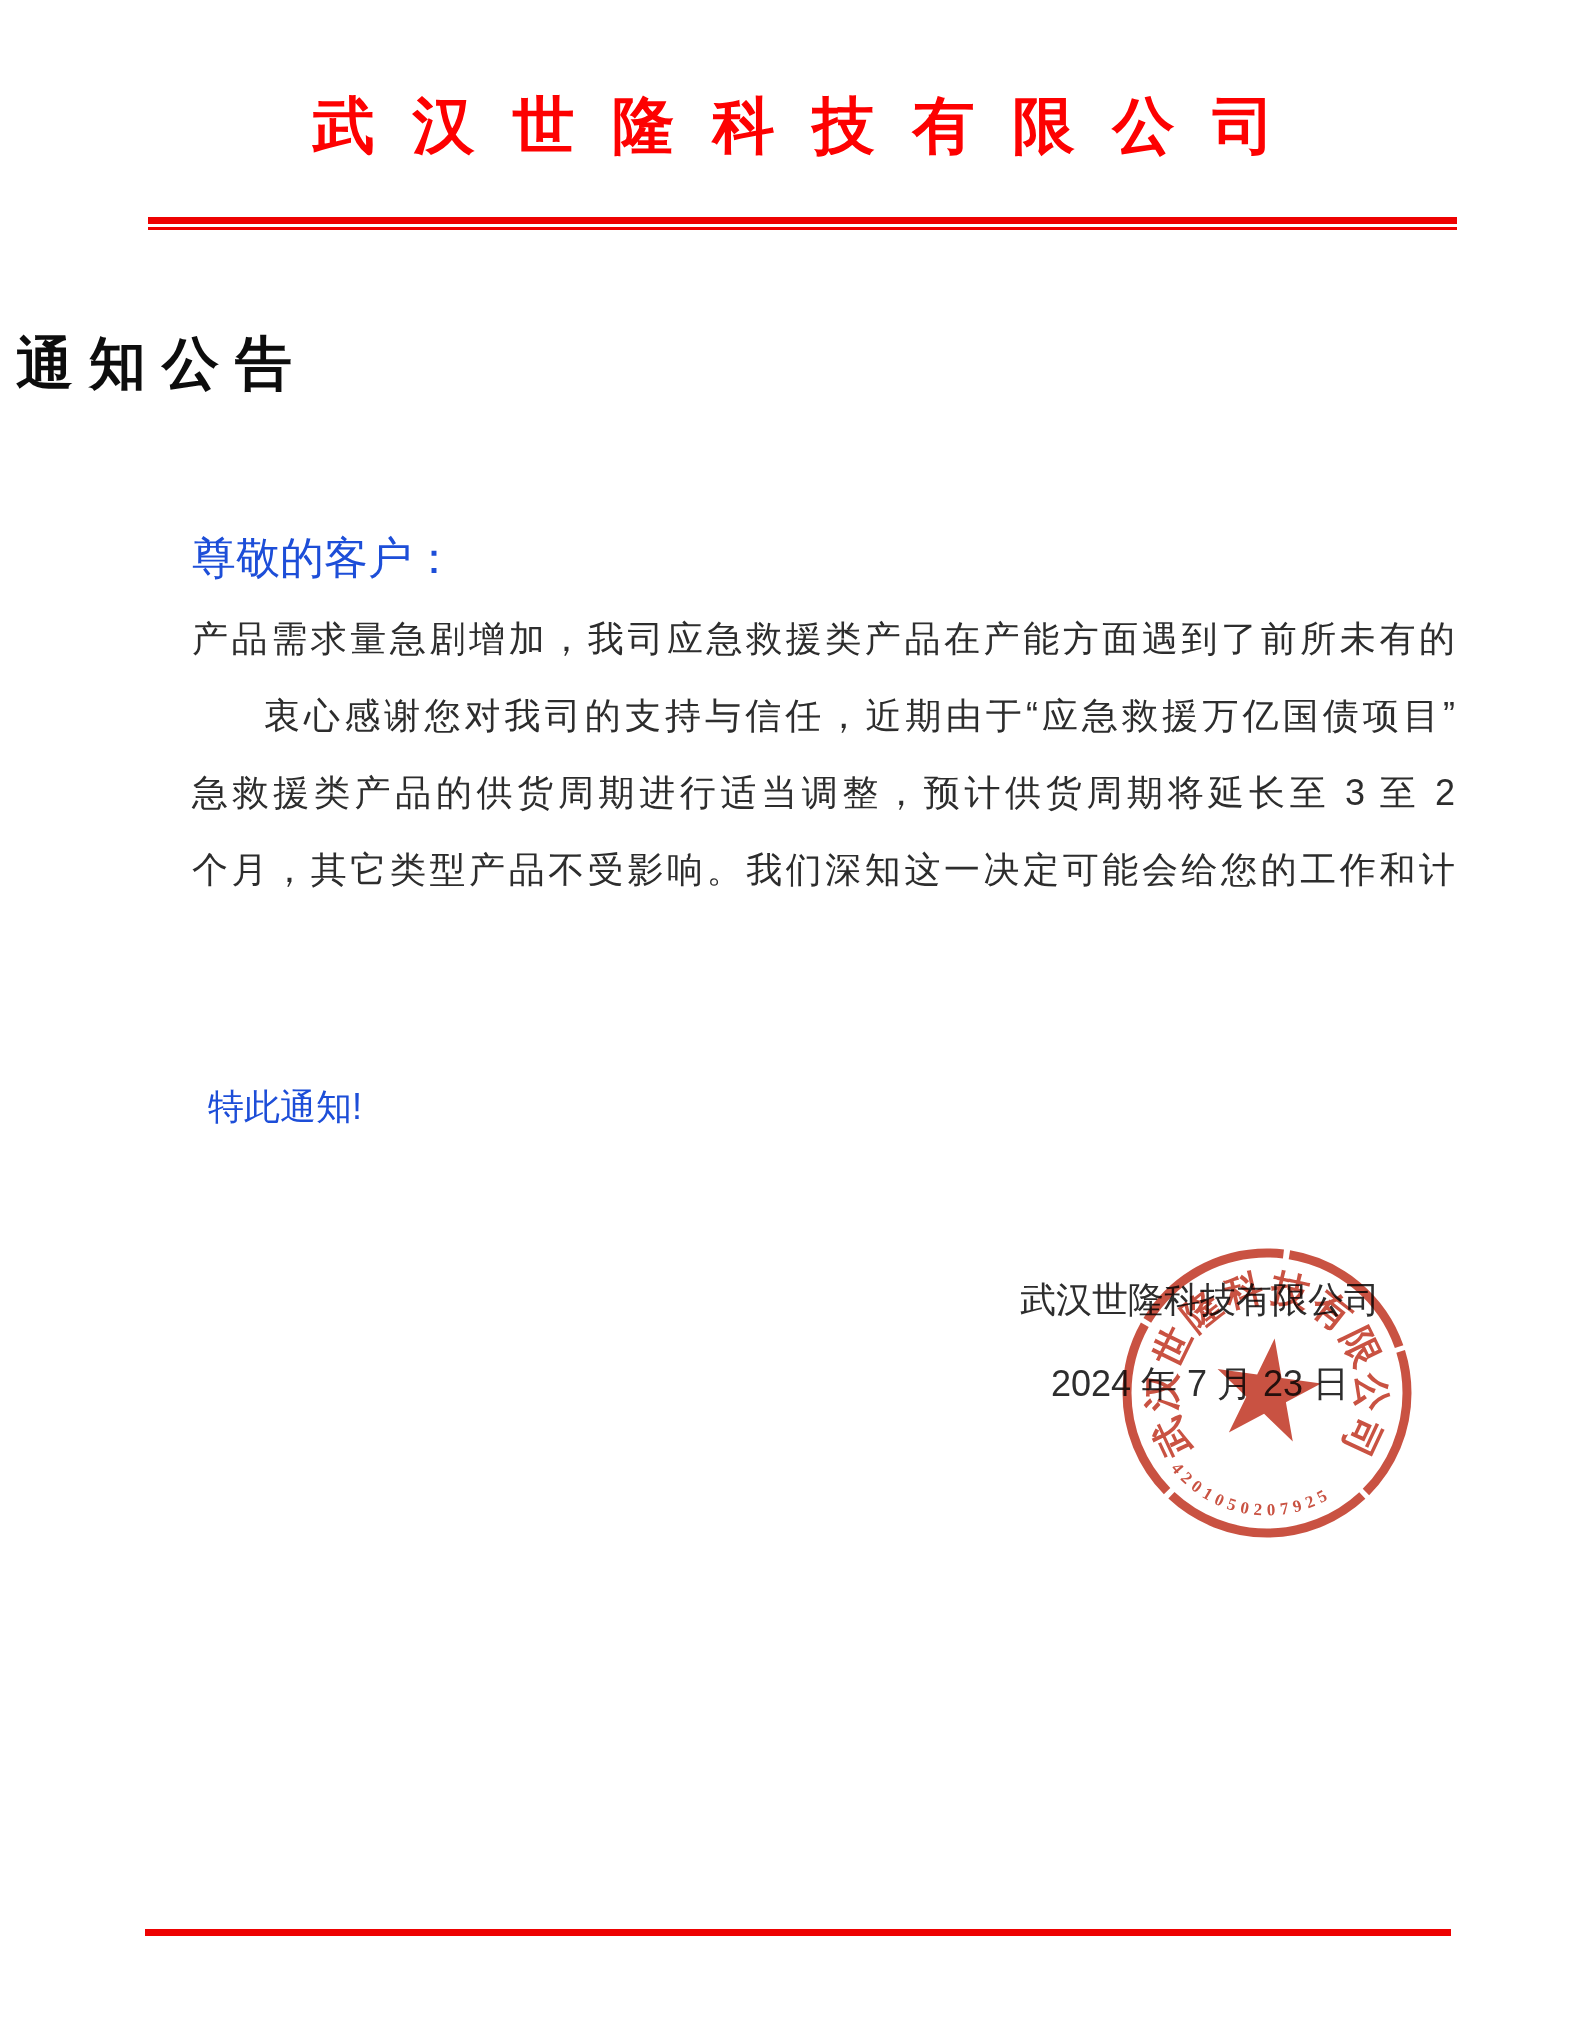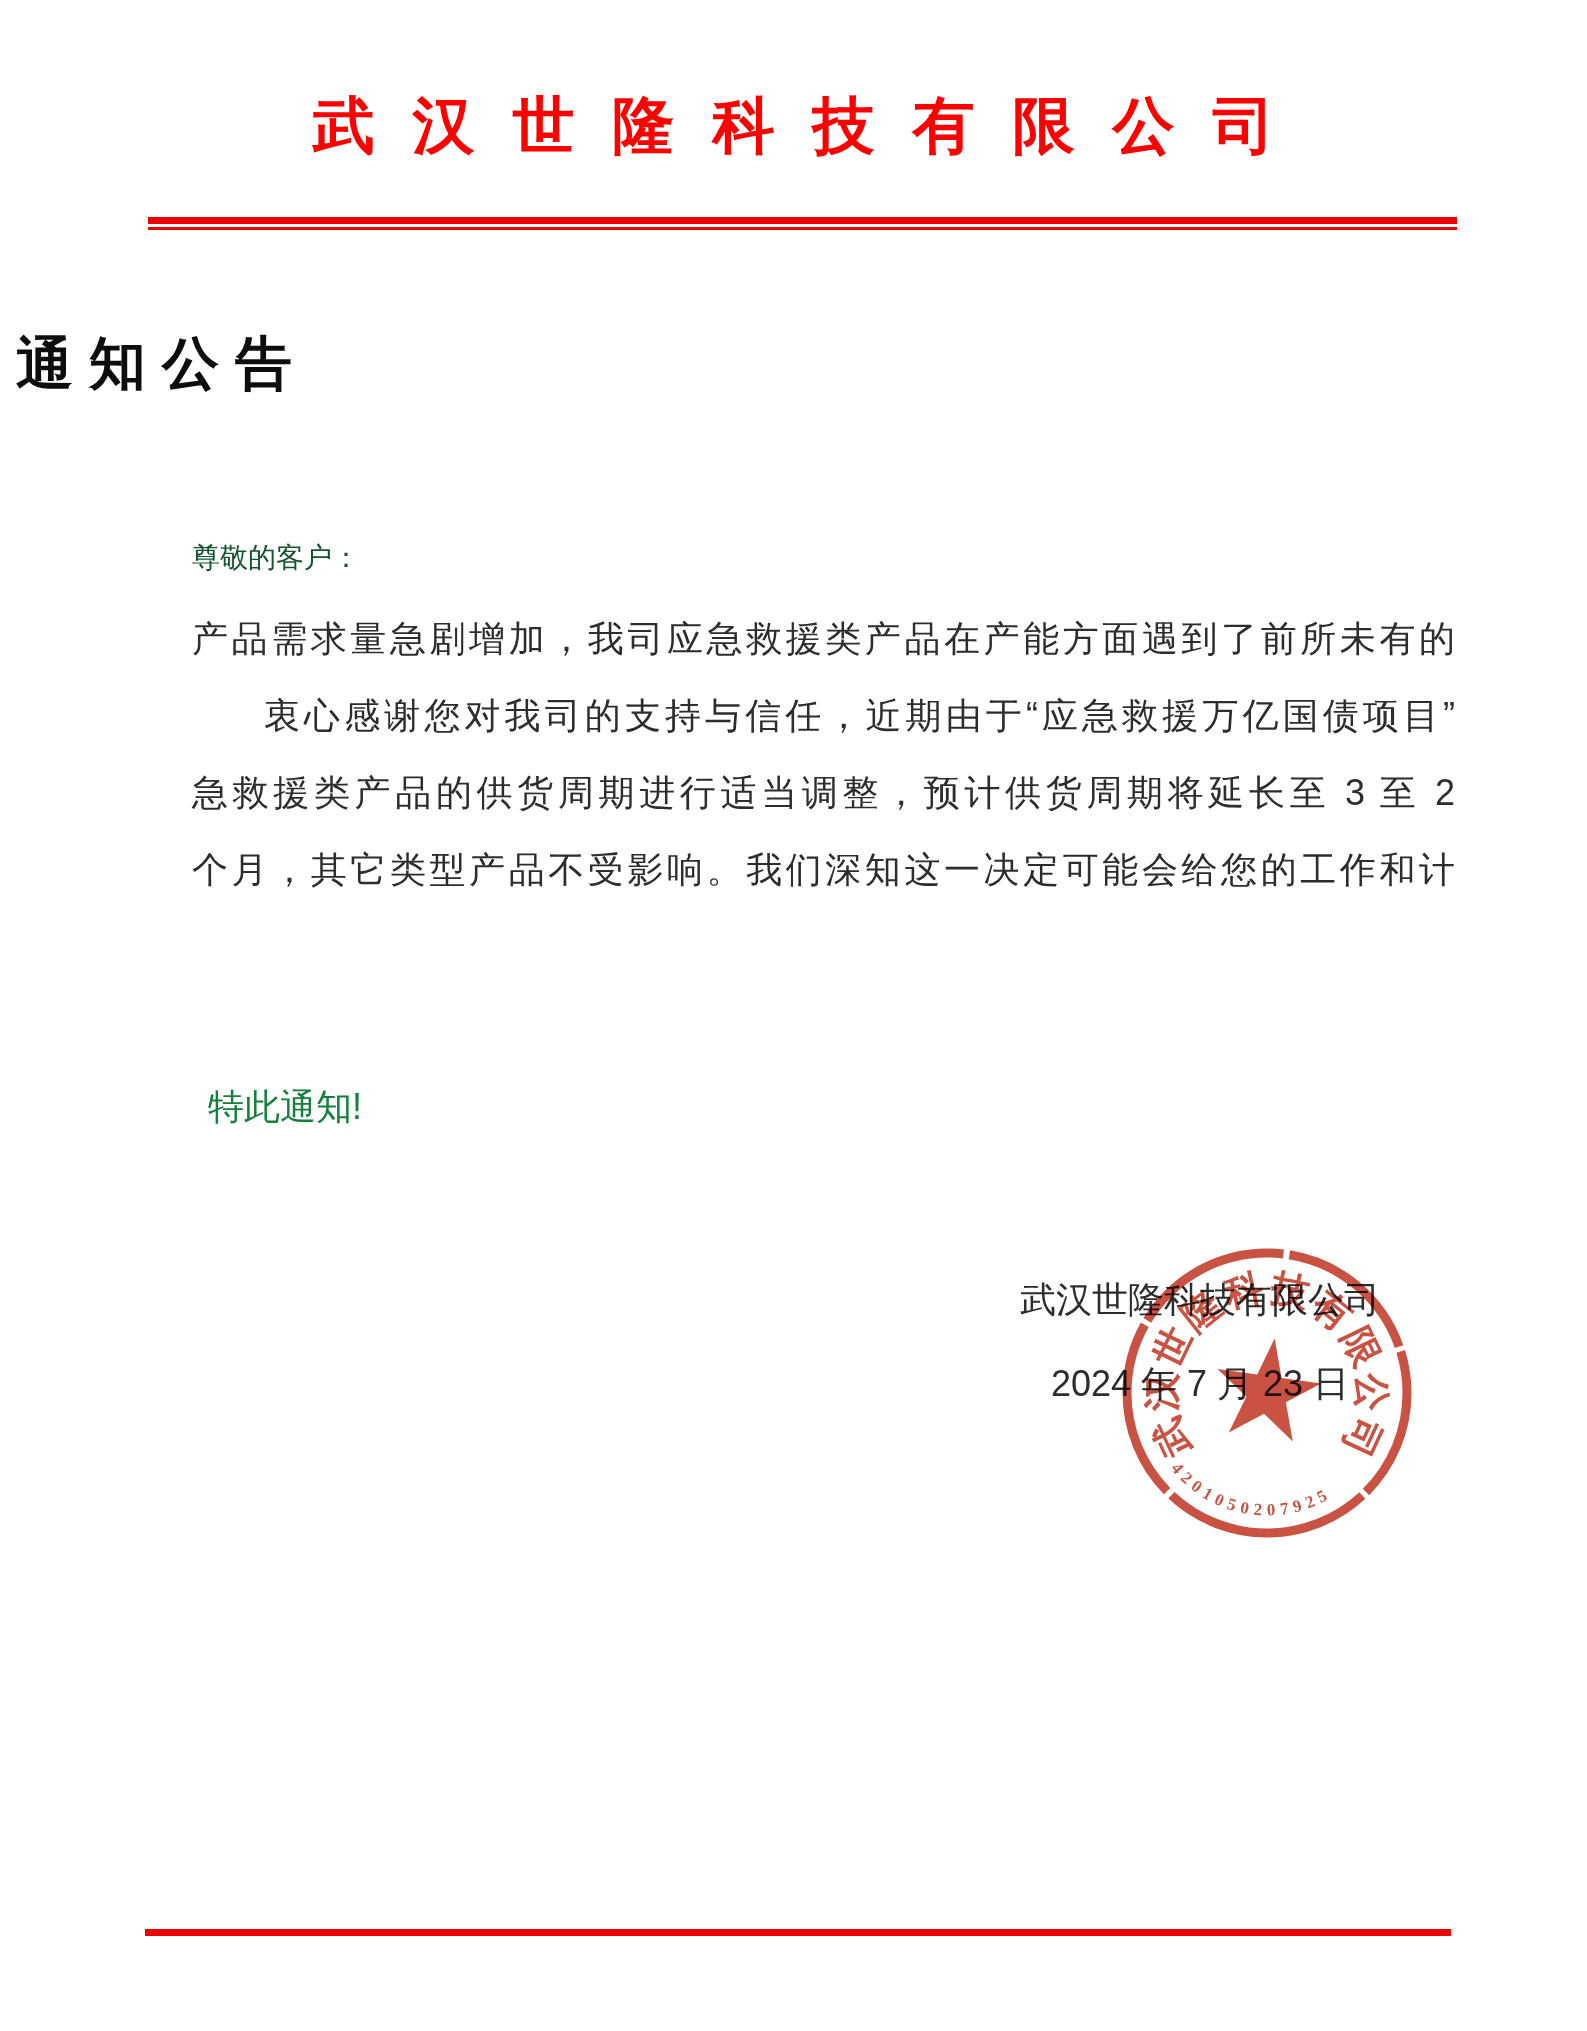--- a/index.html
+++ b/index.html
@@ -21,32 +21,32 @@
   }
   
   .notice-title {
     position:absolute; top:326px; left:0; width:1587px; text-align:left;
     font-family:"Liberation Serif","DejaVu Serif",serif; font-weight:700;
     font-size:57px; color:#0d0d0d; letter-spacing:16px; text-indent:16px;
   }
   
   .salutation {
     position:absolute; left:192px; top:519px;
-    font-size:28px; line-height:77px; color:#14532d;
+    font-size:44px; line-height:77px; color:#1d4ed8;
   }
   .paragraph {
     position:absolute; left:192px; top:600px; width:1263px;
     font-size:36px; line-height:77px; color:#2d2d2d;
   }
   .para-line { height:77px; }
   .line-justify { text-align:justify; text-align-last:justify; }
   .line-first  { text-indent:72px; }
   .closing {
     position:absolute; left:208px; top:1068px;
-    font-size:36px; line-height:77px; color:#15803d;
+    font-size:36px; line-height:77px; color:#1d4ed8;
   }
   
   .signature {
     position:absolute; left:1000px; top:1258px; width:400px;
     text-align:center; font-size:36px; line-height:84px; color:#2d2d2d;
   }
   
   .seal {
     position:absolute; left:1117px; top:1243px; width:300px; height:300px;
     mix-blend-mode:multiply; opacity:.88;

